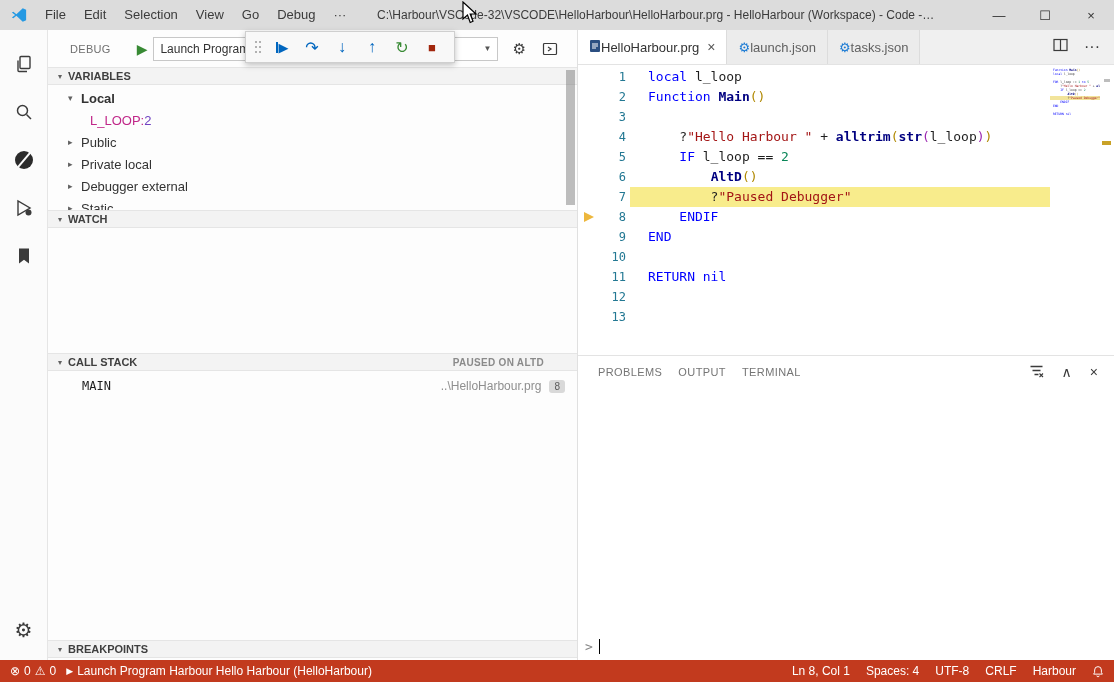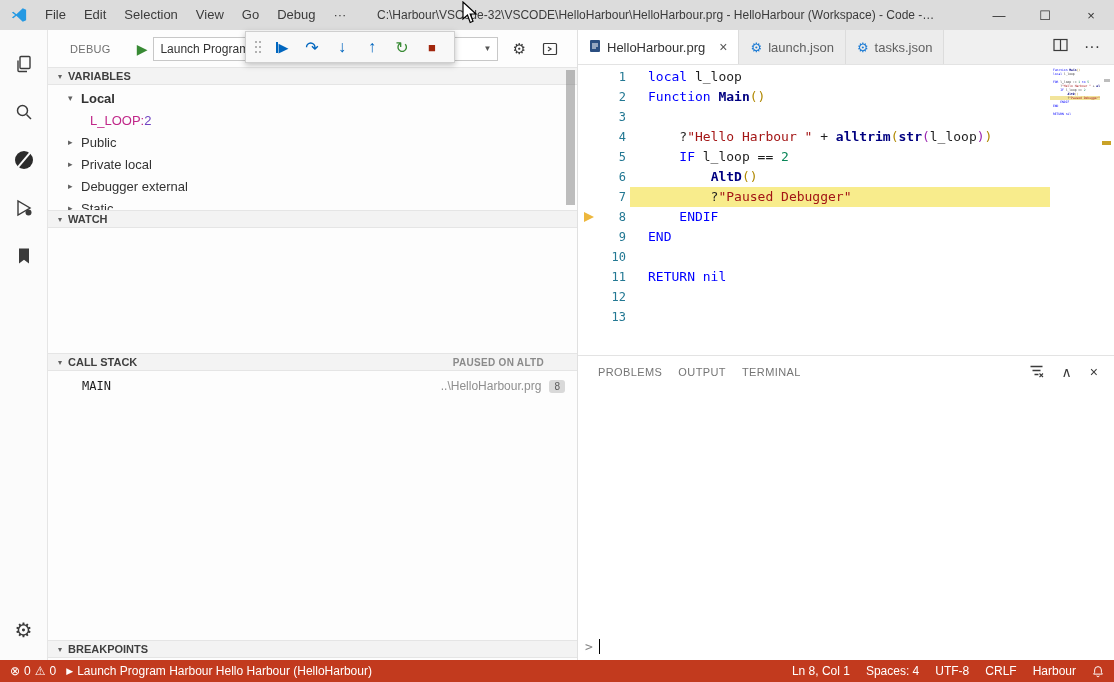--- a/index.html
+++ b/index.html
@@ -69,21 +69,21 @@
                       font-size:10px; padding:1px 5px; }
   .sb-scroll { position:absolute; top:40px; right:2px; width:9px; height:135px;
                background:rgba(110,110,110,.45); }
 
   
   .editor-area { flex:1; display:flex; flex-direction:column; background:#fff; min-width:0; }
   .tabbar { height:35px; background:#f0f0f0; display:flex; align-items:stretch;
             border-bottom:1px solid #e3e3e3; flex-shrink:0; }
   .tabs-container { display:flex; }
   .tab { display:flex; align-items:center; padding:0 11px; font-size:13px; color:#616161;
-         background:#ececec; border-right:1px solid #dcdcdc; gap:6px; white-space:nowrap; }
+         background:#ececec; border-right:1px solid #dcdcdc; white-space:nowrap; }
   .tab.active { background:#fff; color:#333; }
   .tab-close { margin-left:8px; color:#555; font-size:14px; }
   .tab-icons { margin-left:auto; display:flex; align-items:center; gap:16px; padding-right:14px;
                color:#3b3b3b; }
   .json-glyph { color:#1c7bd4; font-size:13px; }
 
   .editor-body { height:290px; display:flex; position:relative; flex-shrink:0; }
   .gutter { width:52px; padding-top:2px; flex-shrink:0; }
   .gutter-row { height:20px; display:flex; align-items:center; justify-content:flex-end;
                 padding-right:4px; font-family:"DejaVu Sans Mono","Liberation Mono",monospace;

